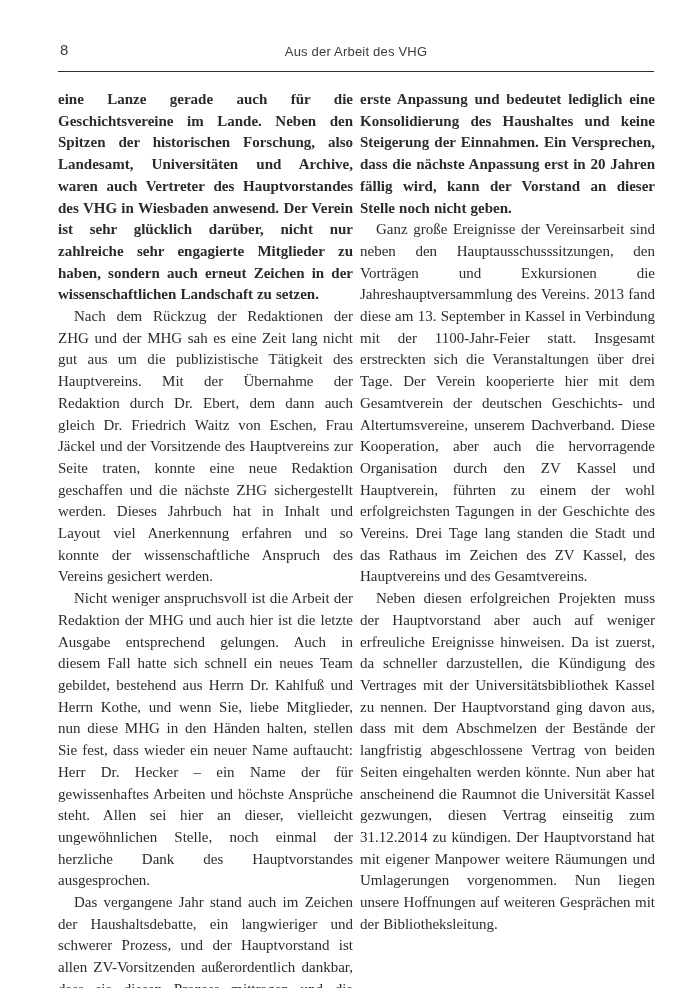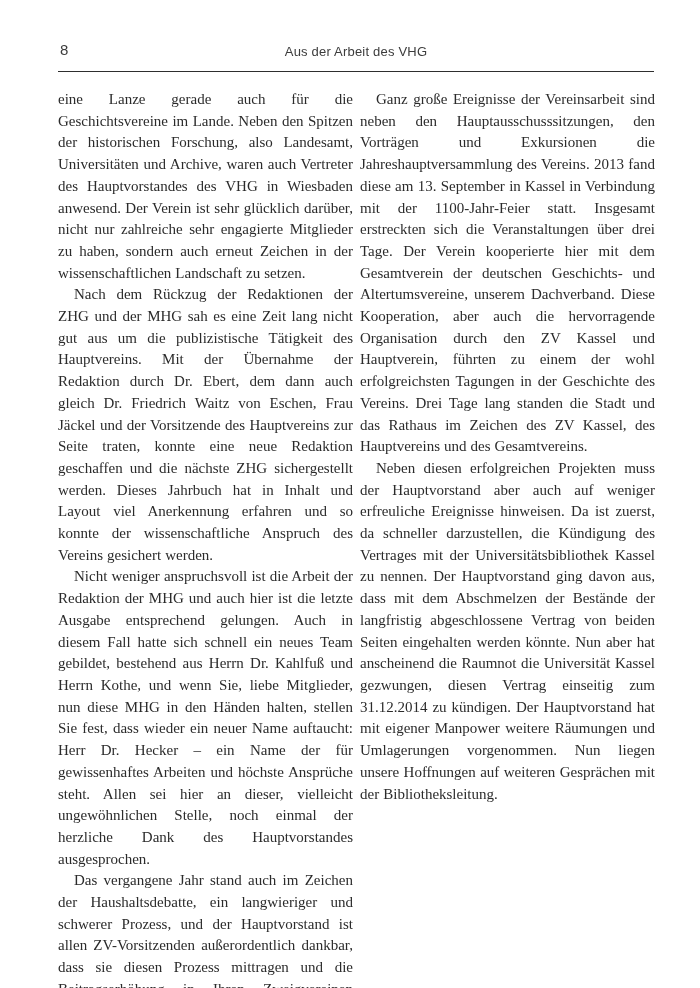--- a/index.html
+++ b/index.html
@@ -63,20 +63,21 @@
     line-height: 21.7px;
     color: #2b2b2b;
     text-align: justify;
     text-indent: 16px;
     hyphens: auto;
     -webkit-hyphens: auto;
     word-spacing: 0.3px;
   }
   .col p.continuation {
     text-indent: 0;
+    font-weight: bold;
   }
 </style>
 </head>
 <body>
 
 <div class="page">
 
   <div class="header">
     <span class="page-number">8</span>
     <span class="running-title">Aus der Arbeit des VHG</span>
@@ -87,19 +88,20 @@
   <div class="body-columns">
 
     <section class="col">
       <p class="continuation" lang="de">eine Lanze gerade auch für die Geschichtsvereine im Lande. Neben den Spitzen der historischen Forschung, also Landesamt, Universitäten und Archive, waren auch Vertreter des Hauptvorstandes des VHG in Wiesbaden anwesend. Der Verein ist sehr glücklich darüber, nicht nur zahlreiche sehr engagierte Mitglieder zu haben, sondern auch erneut Zeichen in der wissenschaftlichen Landschaft zu setzen.</p>
       <p lang="de">Nach dem Rückzug der Redaktionen der ZHG und der MHG sah es eine Zeit lang nicht gut aus um die publizistische Tätigkeit des Hauptvereins. Mit der Übernahme der Redaktion durch Dr. Ebert, dem dann auch gleich Dr. Friedrich Waitz von Eschen, Frau Jäckel und der Vorsitzende des Hauptvereins zur Seite traten, konnte eine neue Redaktion geschaffen und die nächste ZHG sichergestellt werden. Dieses Jahrbuch hat in Inhalt und Layout viel Anerkennung erfahren und so konnte der wissenschaftliche Anspruch des Vereins gesichert werden.</p>
       <p lang="de">Nicht weniger anspruchsvoll ist die Arbeit der Redaktion der MHG und auch hier ist die letzte Ausgabe entsprechend gelungen. Auch in diesem Fall hatte sich schnell ein neues Team gebildet, bestehend aus Herrn Dr. Kahlfuß und Herrn Kothe, und wenn Sie, liebe Mitglieder, nun diese MHG in den Händen halten, stellen Sie fest, dass wieder ein neuer Name auftaucht: Herr Dr. Hecker – ein Name der für gewissenhaftes Arbeiten und höchste Ansprüche steht. Allen sei hier an dieser, vielleicht ungewöhnlichen Stelle, noch einmal der herzliche Dank des Hauptvorstandes ausgesprochen.</p>
       <p lang="de">Das vergangene Jahr stand auch im Zeichen der Haushaltsdebatte, ein langwieriger und schwerer Prozess, und der Hauptvorstand ist allen ZV-Vorsitzenden außerordentlich dankbar, dass sie diesen Prozess mittragen und die Beitragserhöhung in Ihren Zweigvereinen kommunizieren. Dies ist seit nun fast 19 Jahren die</p>
     </section>
 
     <section class="col">
+      <p class="continuation" lang="de">erste Anpassung und bedeutet lediglich eine Konsolidierung des Haushaltes und keine Steigerung der Einnahmen. Ein Versprechen, dass die nächste Anpassung erst in 20 Jahren fällig wird, kann der Vorstand an dieser Stelle noch nicht geben.</p>
       <p lang="de">Ganz große Ereignisse der Vereinsarbeit sind neben den Hauptausschusssitzungen, den Vorträgen und Exkursionen die Jahreshauptversammlung des Vereins. 2013 fand diese am 13. September in Kassel in Verbindung mit der 1100-Jahr-Feier statt. Insgesamt erstreckten sich die Veranstaltungen über drei Tage. Der Verein kooperierte hier mit dem Gesamtverein der deutschen Geschichts- und Altertumsvereine, unserem Dachverband. Diese Kooperation, aber auch die hervorragende Organisation durch den ZV Kassel und Hauptverein, führten zu einem der wohl erfolgreichsten Tagungen in der Geschichte des Vereins. Drei Tage lang standen die Stadt und das Rathaus im Zeichen des ZV Kassel, des Hauptvereins und des Gesamtvereins.</p>
       <p lang="de">Neben diesen erfolgreichen Projekten muss der Hauptvorstand aber auch auf weniger erfreuliche Ereignisse hinweisen. Da ist zuerst, da schneller darzustellen, die Kündigung des Vertrages mit der Universitätsbibliothek Kassel zu nennen. Der Hauptvorstand ging davon aus, dass mit dem Abschmelzen der Bestände der langfristig abgeschlossene Vertrag von beiden Seiten eingehalten werden könnte. Nun aber hat anscheinend die Raumnot die Universität Kassel gezwungen, diesen Vertrag einseitig zum 31.12.2014 zu kündigen. Der Hauptvorstand hat mit eigener Manpower weitere Räumungen und Umlagerungen vorgenommen. Nun liegen unsere Hoffnungen auf weiteren Gesprächen mit der Bibliotheksleitung.</p>
     </section>
 
   </div>
 
 </div>
 
 </body></html>

